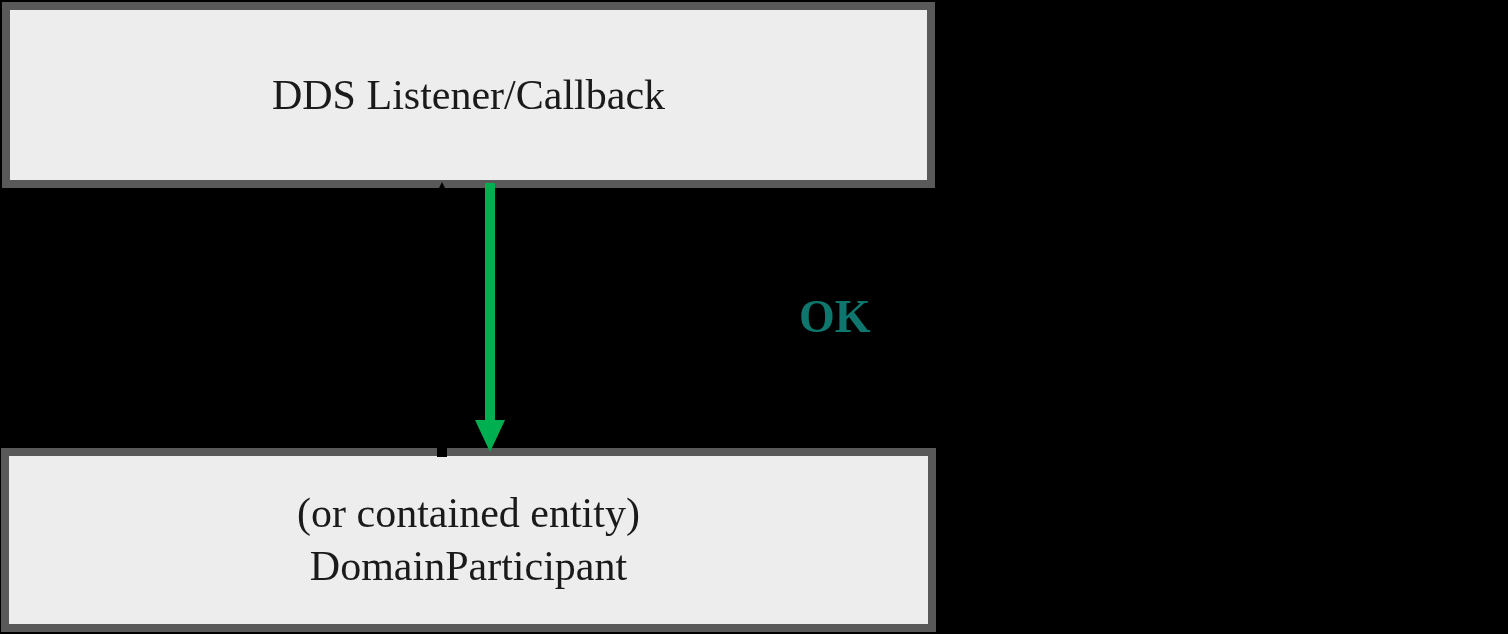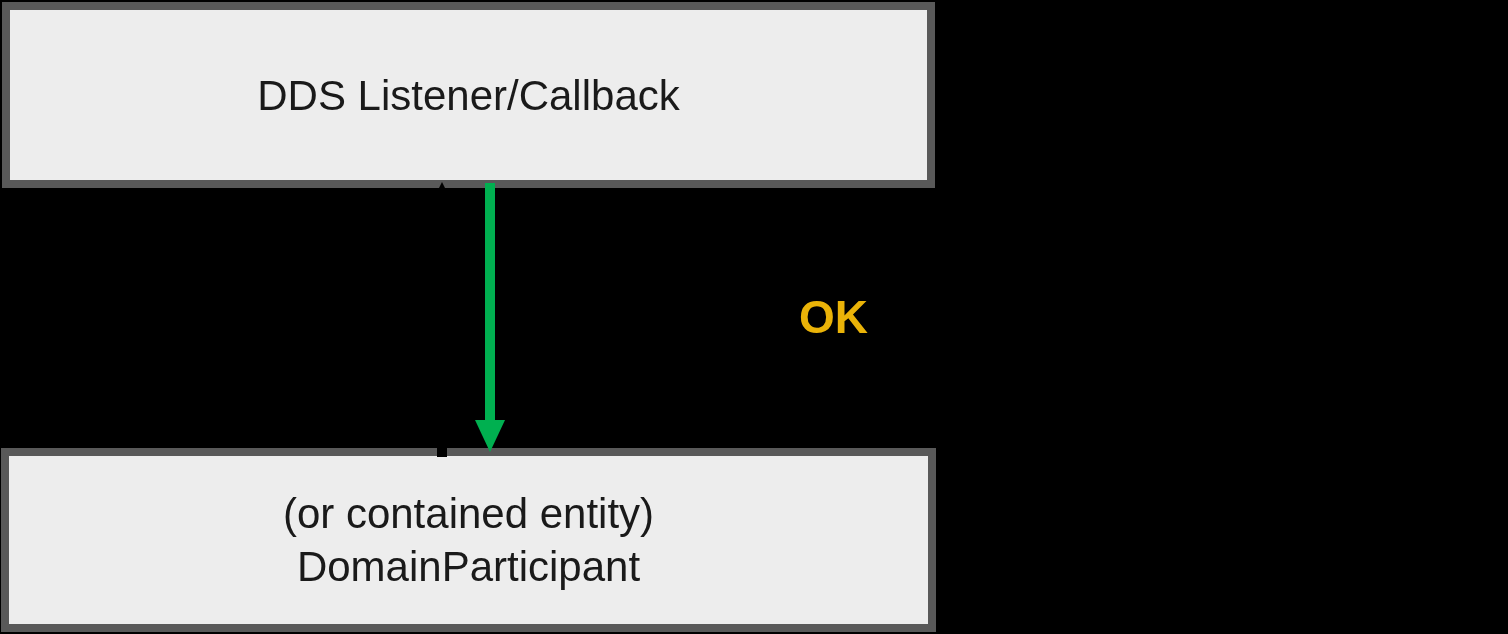--- a/index.html
+++ b/index.html
@@ -6,21 +6,21 @@
     margin: 0;
     padding: 0;
     background: #000000;
   }
   .canvas {
     position: relative;
     width: 1500px;
     height: 634px;
     background: #000000;
     overflow: hidden;
-    font-family: Liberation Sans, sans-serif;
+    font-family: Liberation Serif, serif;
   }
   .node-box {
     position: absolute;
     box-sizing: border-box;
     background: #EDEDED;
     border: 8px solid #595959;
     display: flex;
     flex-direction: column;
     align-items: center;
     justify-content: center;
@@ -49,21 +49,21 @@
     left: 0;
     top: 0;
     width: 1508px;
     height: 634px;
     pointer-events: none;
   }
   .ok-label {
     position: absolute;
     left: 799px;
     top: 294px;
-    color: #eab308;
+    color: #0f766e;
     font-size: 46px;
     font-weight: bold;
     line-height: 46px;
     white-space: nowrap;
   }
 </style>
 </head>
 <body>
 
 <div class="canvas">

